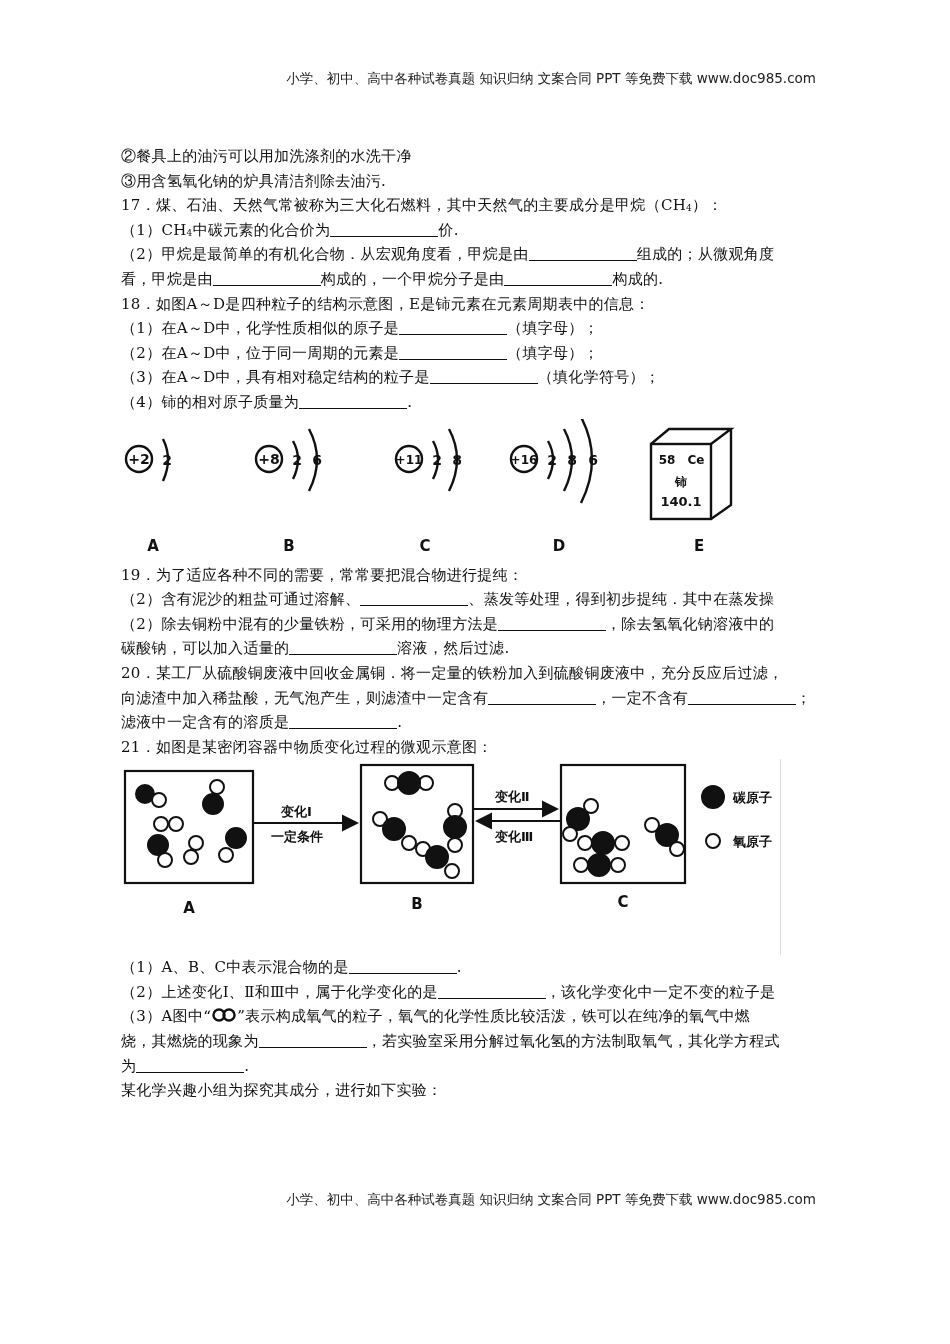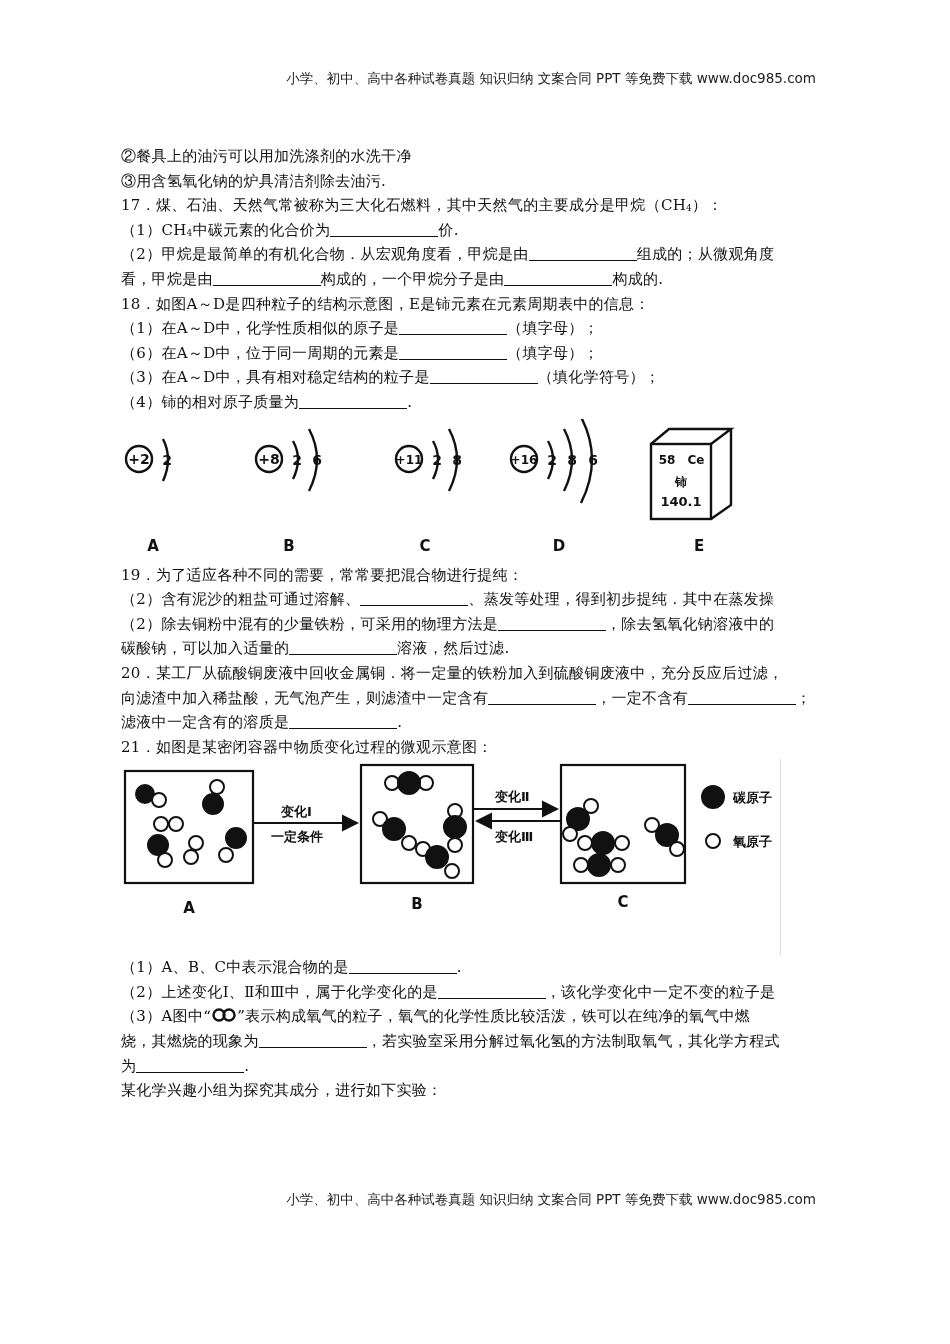--- a/index.html
+++ b/index.html
@@ -28,21 +28,21 @@
   <div class="ln">②餐具上的油污可以用加洗涤剂的水洗干净</div>
   <div class="ln">③用含氢氧化钠的炉具清洁剂除去油污.</div>
 
   <div class="ln"><span>17．煤、石油、天然气常被称为三大化石燃料，其中天然气的主要成分是甲烷（CH</span><sub>4</sub><span>）：</span></div>
   <div class="ln"><span>（1）CH</span><sub>4</sub><span>中碳元素的化合价为</span><span class="blank"></span><span>价.</span></div>
   <div class="ln"><span>（2）甲烷是最简单的有机化合物．从宏观角度看，甲烷是由</span><span class="blank"></span><span>组成的；从微观角度</span></div>
   <div class="ln"><span>看，甲烷是由</span><span class="blank"></span><span>构成的，一个甲烷分子是由</span><span class="blank"></span><span>构成的.</span></div>
 
   <div class="ln">18．如图A～D是四种粒子的结构示意图，E是铈元素在元素周期表中的信息：</div>
   <div class="ln"><span>（1）在A～D中，化学性质相似的原子是</span><span class="blank"></span><span>（填字母）；</span></div>
-  <div class="ln"><span>（6）在A～D中，位于同一周期的元素是</span><span class="blank"></span><span>（填字母）；</span></div>
+  <div class="ln"><span>（2）在A～D中，位于同一周期的元素是</span><span class="blank"></span><span>（填字母）；</span></div>
   <div class="ln"><span>（3）在A～D中，具有相对稳定结构的粒子是</span><span class="blank"></span><span>（填化学符号）；</span></div>
   <div class="ln"><span>（4）铈的相对原子质量为</span><span class="blank"></span><span>.</span></div>
 
   <div class="fig18">
     <svg width="660" height="144" viewBox="0 0 660 144">
       <g fill="none" stroke="#111" stroke-width="2.4">
 
         <circle cx="18" cy="40" r="13"></circle>
         <path d="M42 20 Q52 40 42 62"></path>
 

